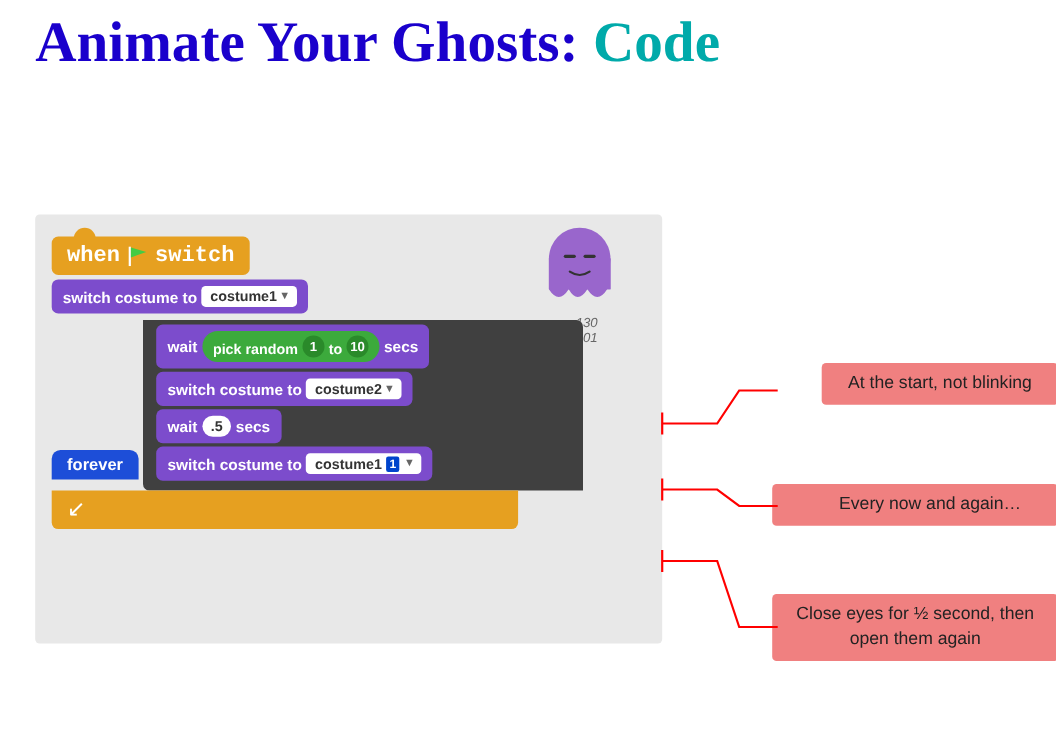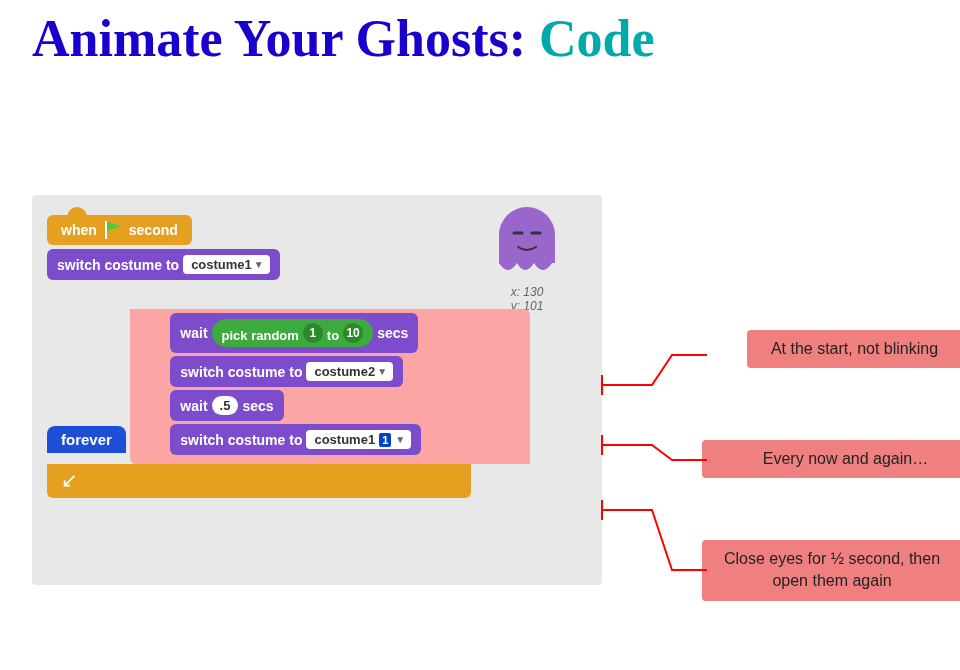--- a/index.html
+++ b/index.html
@@ -82,24 +82,25 @@
     }
 
     
     .block-when-flag {
       display: inline-flex;
       align-items: center;
       background: #e6a020;
       border-radius: 6px 6px 6px 6px;
       padding: 6px 14px;
       color: white;
-      font-size: 14px;
+      font-size: 20px;
       font-weight: bold;
       gap: 6px;
       position: relative;
+      font-family: Liberation Mono, monospace;
     }
 
     .block-when-flag::before {
       content: '';
       position: absolute;
       top: -8px;
       left: 20px;
       width: 20px;
       height: 10px;
       background: #e6a020;
@@ -289,21 +290,21 @@
 
     <div class="scratch-blocks-area">
 
       <div class="block-row">
         <div class="block-when-flag">
           <span>when</span>
           <svg class="flag-svg" viewBox="0 0 20 18">
             <rect x="2" y="0" width="2" height="18" fill="white"></rect>
             <polygon points="4,1 18,5 4,10" fill="#4c4"></polygon>
           </svg>
-          <span>second</span>
+          <span>switch</span>
         </div>
       </div>
 
       <div class="block-row" style="margin-left:0;">
         <div class="block-purple">
           <span>switch costume to</span>
           <div class="block-input-dropdown">
             <span>costume1</span>
             <span class="dropdown-arrow">▼</span>
           </div>
@@ -312,21 +313,21 @@
 
       <div class="forever-wrapper" style="margin-top: 6px;">
         
         <div style="display:inline-block;">
           <div style="display:inline-flex; align-items:center; background:#1d4ed8; border-radius:8px 8px 0 0; padding:5px 14px; color:white; font-size:15px; font-weight:bold;">
             <span>forever</span>
           </div>
         </div>
 
         
-        <div style="background:#fca5a5; padding:4px 6px 6px 40px; border-radius:0 6px 0 6px; display:inline-block; min-width:400px;margin-top:23px;">
+        <div style="background:#404040; padding:4px 6px 6px 12px; border-radius:0 6px 0 6px; display:inline-block; min-width:400px;">
 
           
           <div class="block-row-group">
             <div class="block-wait-random">
               <span>wait</span>
               <div class="block-random">
                 <span>pick random</span>
                 <div class="block-circle">
                     <span>1</span>
                   </div>

